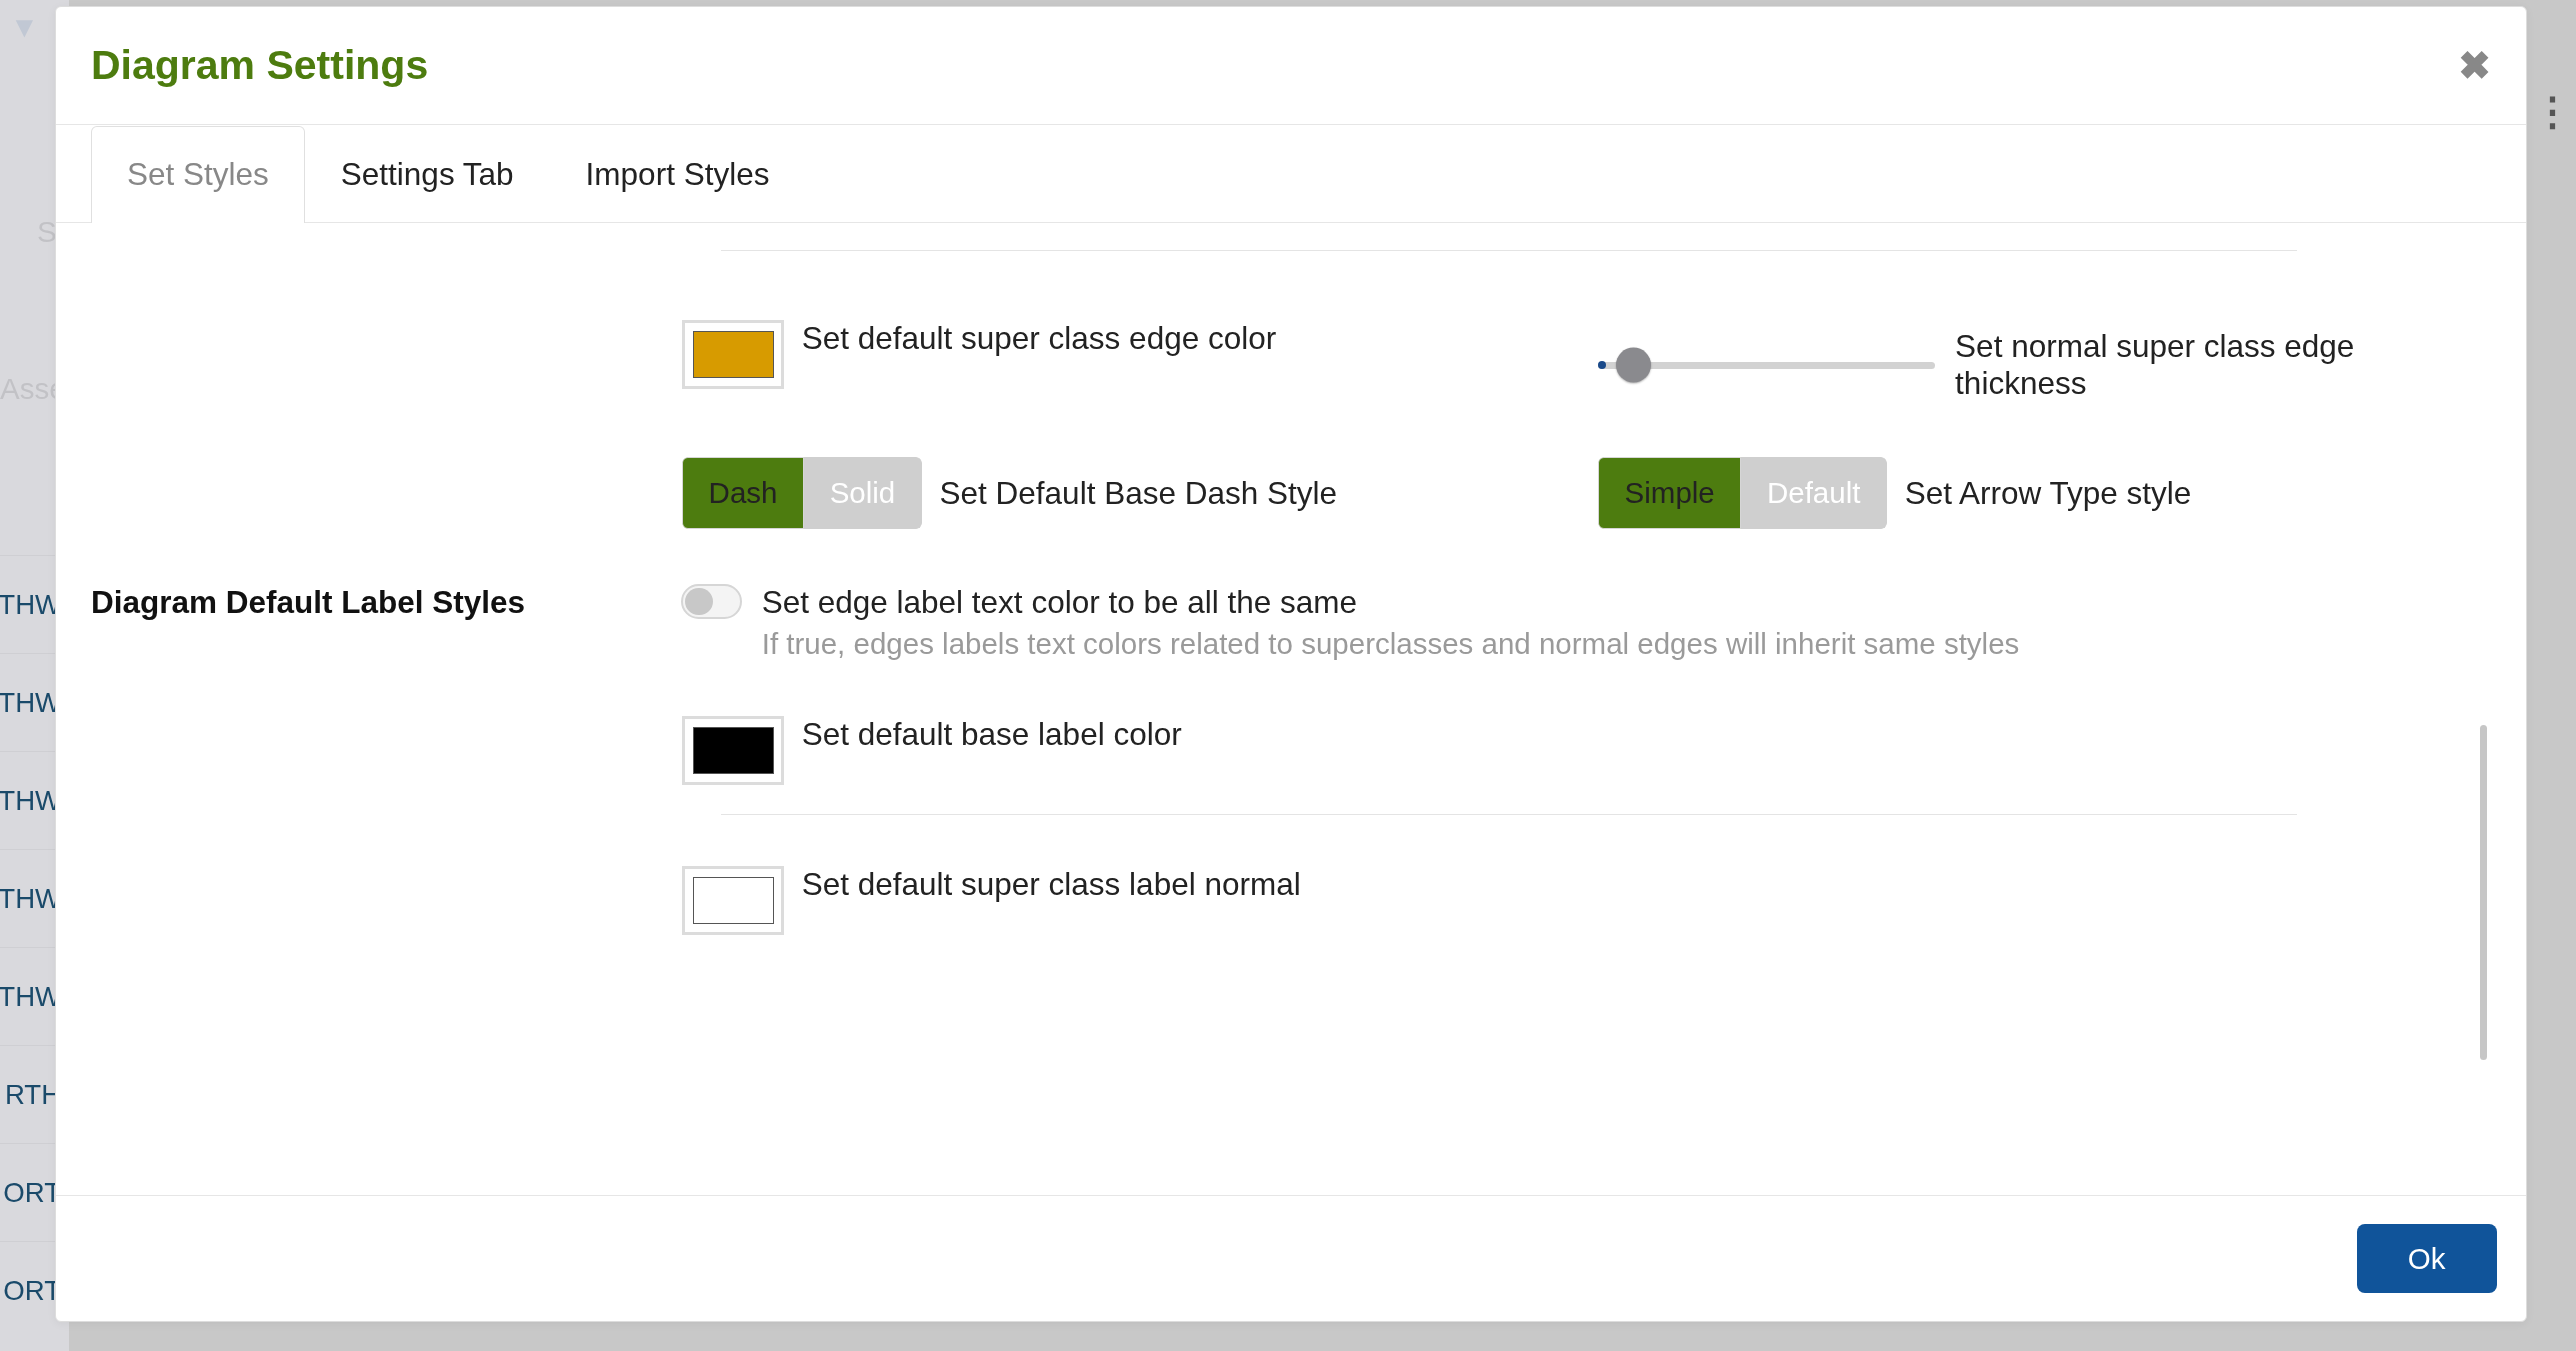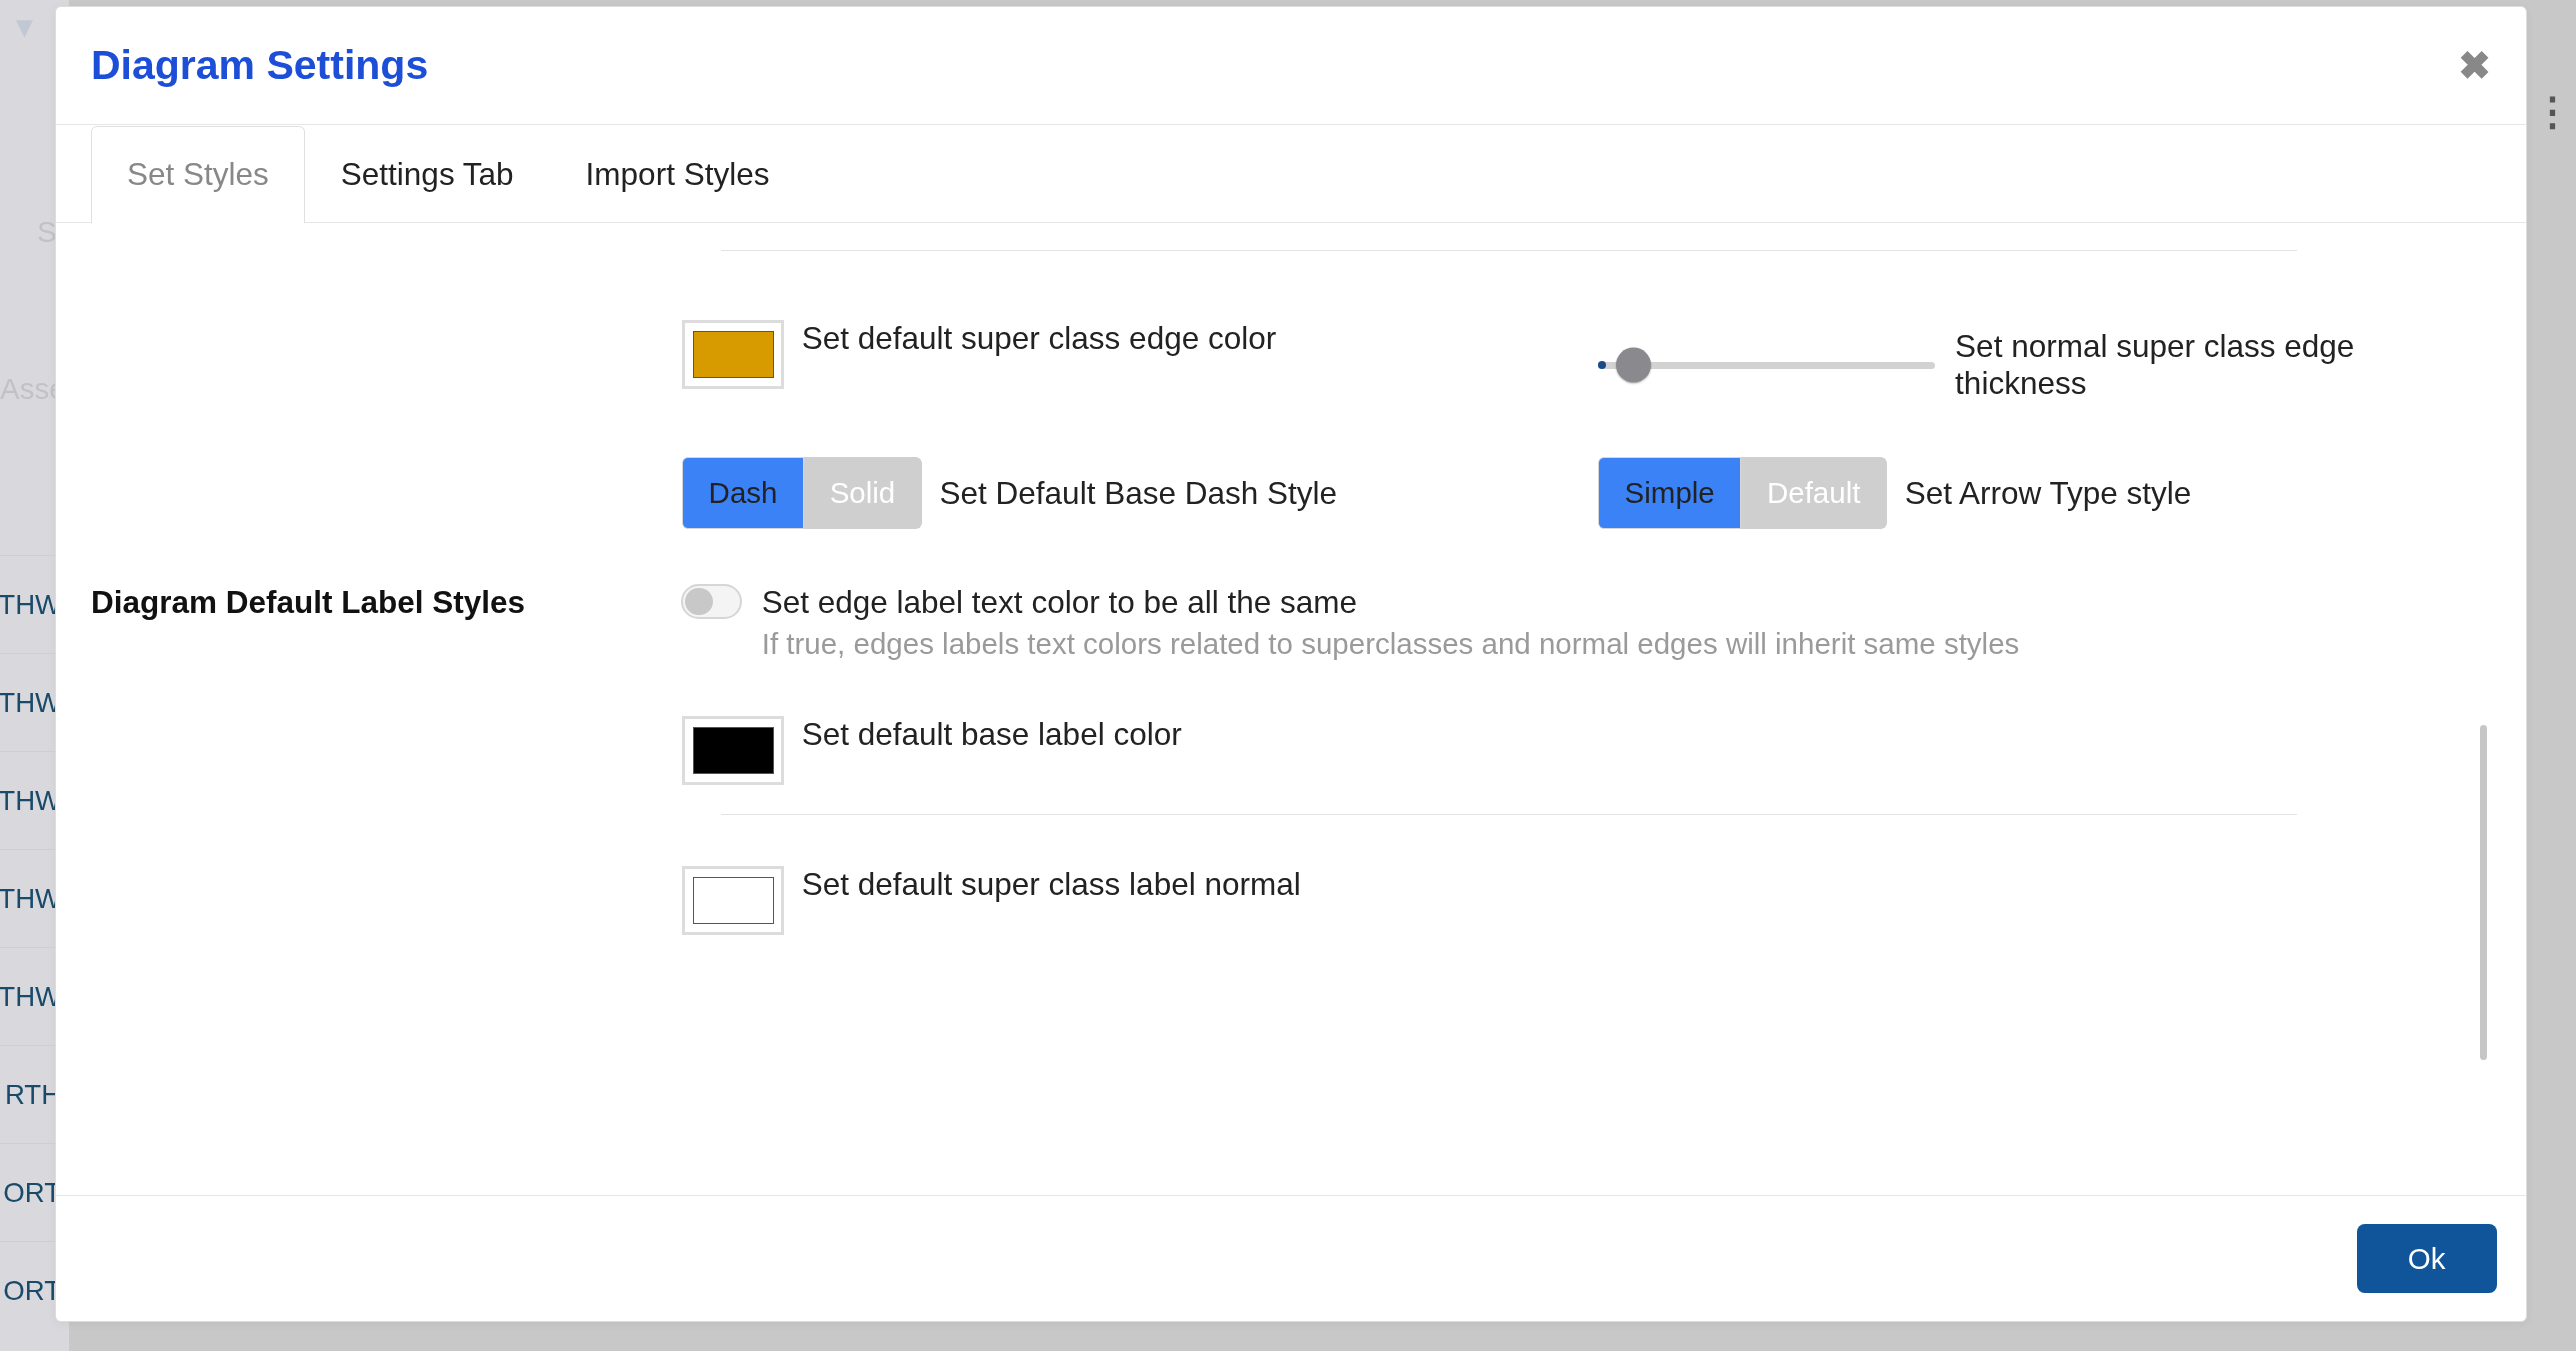--- a/index.html
+++ b/index.html
@@ -72,21 +72,21 @@
     .modal-header {
       display: flex;
       align-items: center;
       justify-content: space-between;
       padding: 35px 35px;
       border-bottom: 1px solid #e6e6e6;
     }
     .modal-title {
       font-size: 41px;
       font-weight: 700;
-      color: #1d4ed8;
+      color: #4d7c0f;
     }
     .close-x {
       font-size: 39px;
       font-weight: 700;
       color: #888;
       cursor: pointer;
       line-height: 1;
     }
     .tabs {
       display: flex;
@@ -227,21 +227,21 @@
     }
     .seg-control {
       display: flex;
       border-radius: 5.9px;
       overflow: hidden;
     }
     .seg-btn {
       padding: 17.7px 25.6px;
       font-size: 29.5px;
       border: 1px solid #d6d6d6;
-      background: #3b82f6;
+      background: #4d7c0f;
       cursor: pointer;
       color: #222;
     }
     .seg-btn.first {
       border-radius: 5.9px 0 0 5.9px;
     }
     .seg-btn.last {
       border-radius: 0 5.9px 5.9px 0;
       border-left: none;
     }

